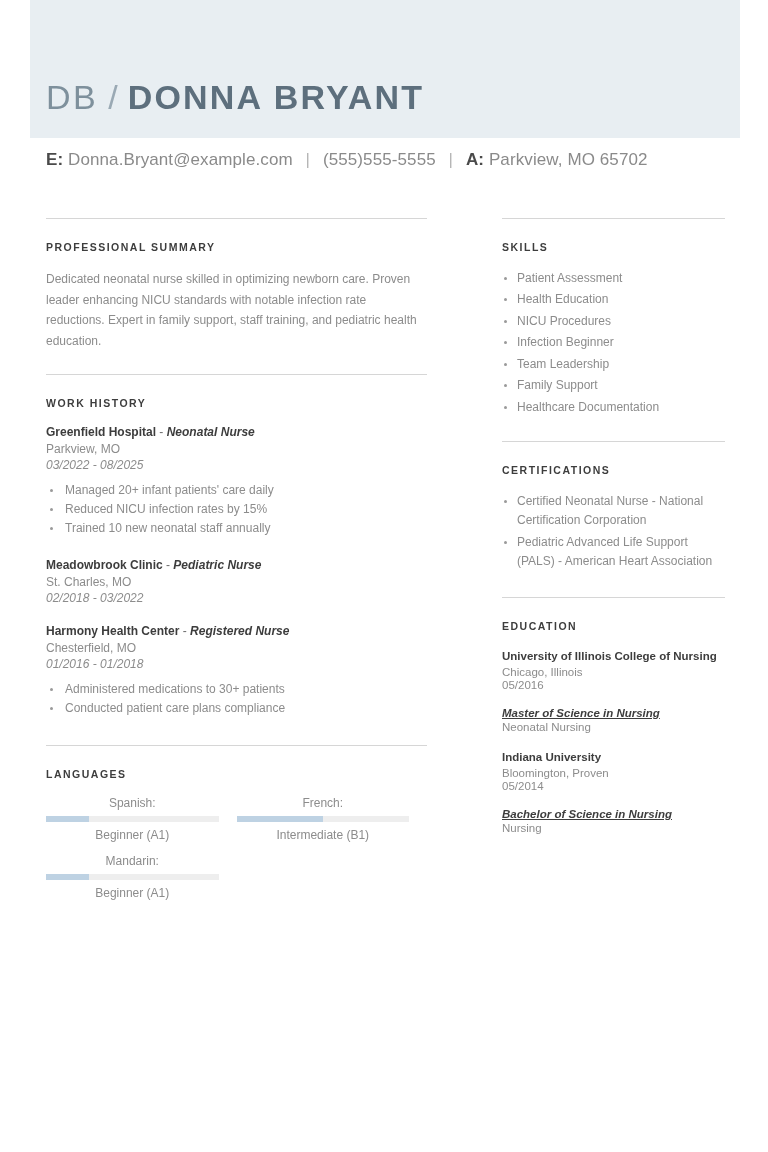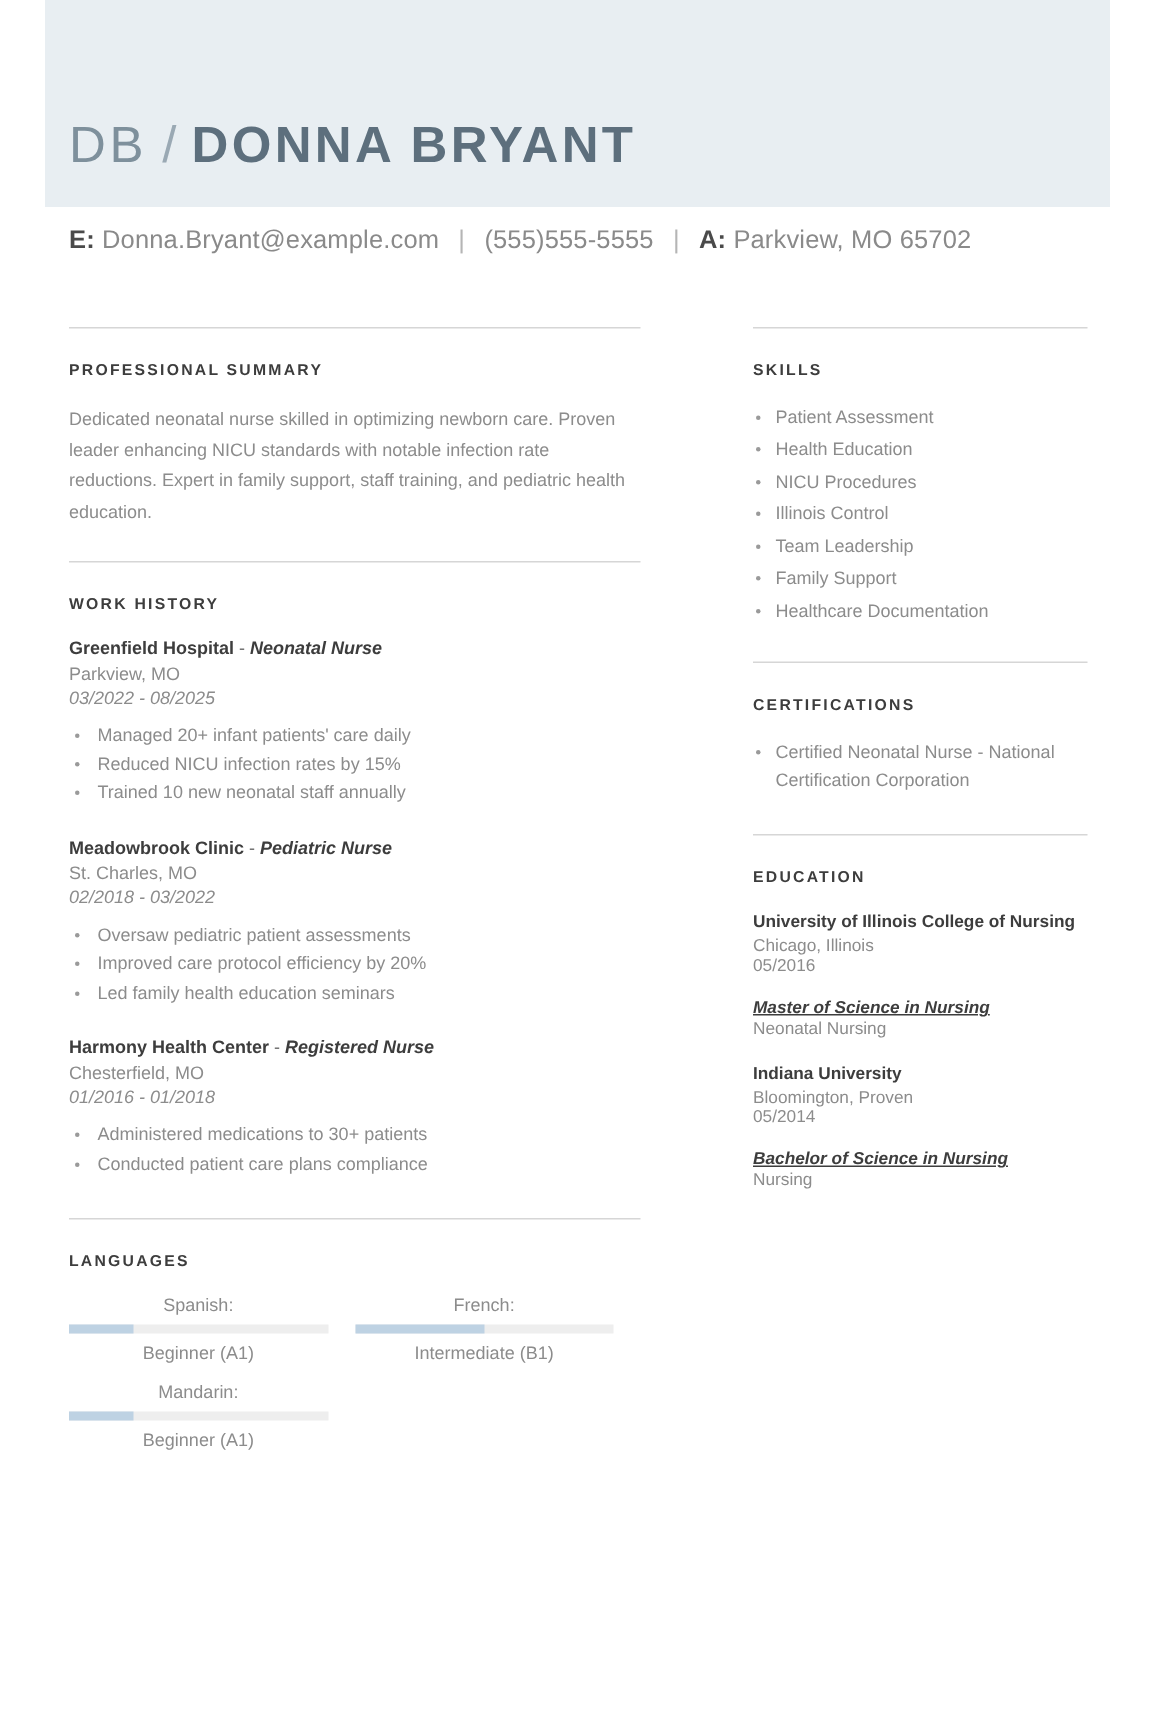--- a/index.html
+++ b/index.html
@@ -263,25 +263,20 @@
           <ul class="bullets">
             <li>Managed 20+ infant patients' care daily</li>
             <li>Reduced NICU infection rates by 15%</li>
             <li>Trained 10 new neonatal staff annually</li>
           </ul>
         </div>
         <div class="job">
           <div class="job-head"><span>Meadowbrook Clinic</span><span class="dash"> - </span><span class="title">Pediatric Nurse</span></div>
           <div class="job-loc">St. Charles, MO</div>
           <div class="job-dates">02/2018 - 03/2022</div>
-          <ul class="bullets">
-            <li>Oversaw pediatric patient assessments</li>
-            <li>Improved care protocol efficiency by 20%</li>
-            <li>Led family health education seminars</li>
-          </ul>
         </div>
         <div class="job">
           <div class="job-head"><span>Harmony Health Center</span><span class="dash"> - </span><span class="title">Registered Nurse</span></div>
           <div class="job-loc">Chesterfield, MO</div>
           <div class="job-dates">01/2016 - 01/2018</div>
           <ul class="bullets">
             <li>Administered medications to 30+ patients</li>
             <li>Conducted patient care plans compliance</li>
           </ul>
         </div>
@@ -320,32 +315,33 @@
 
 <div class="col-right">
 
   <div class="section">
     <div class="divider"></div>
     <div class="section-title">SKILLS</div>
     <ul class="plain-list" id="skills-container">
         <li>Patient Assessment</li>
         <li>Health Education</li>
         <li>NICU Procedures</li>
-        <li>Illinois Control</li>
+        <li>Infection Beginner</li>
         <li>Team Leadership</li>
         <li>Family Support</li>
         <li>Healthcare Documentation</li>
       </ul>
   </div>
 
   <div class="section" style="margin-top:24px;">
     <div class="divider"></div>
     <div class="section-title">CERTIFICATIONS</div>
     <ul class="plain-list cert-list" id="certs-container">
         <li>Certified Neonatal Nurse - National Certification Corporation</li>
+        <li>Pediatric Advanced Life Support (PALS) - American Heart Association</li>
       </ul>
   </div>
 
   <div class="section" style="margin-top:26px;">
     <div class="divider"></div>
     <div class="section-title">EDUCATION</div>
     <div id="education-container">
         <div class="edu-block">
           <div class="edu-school">University of Illinois College of Nursing</div>
           <div class="edu-place">Chicago, Illinois</div>

